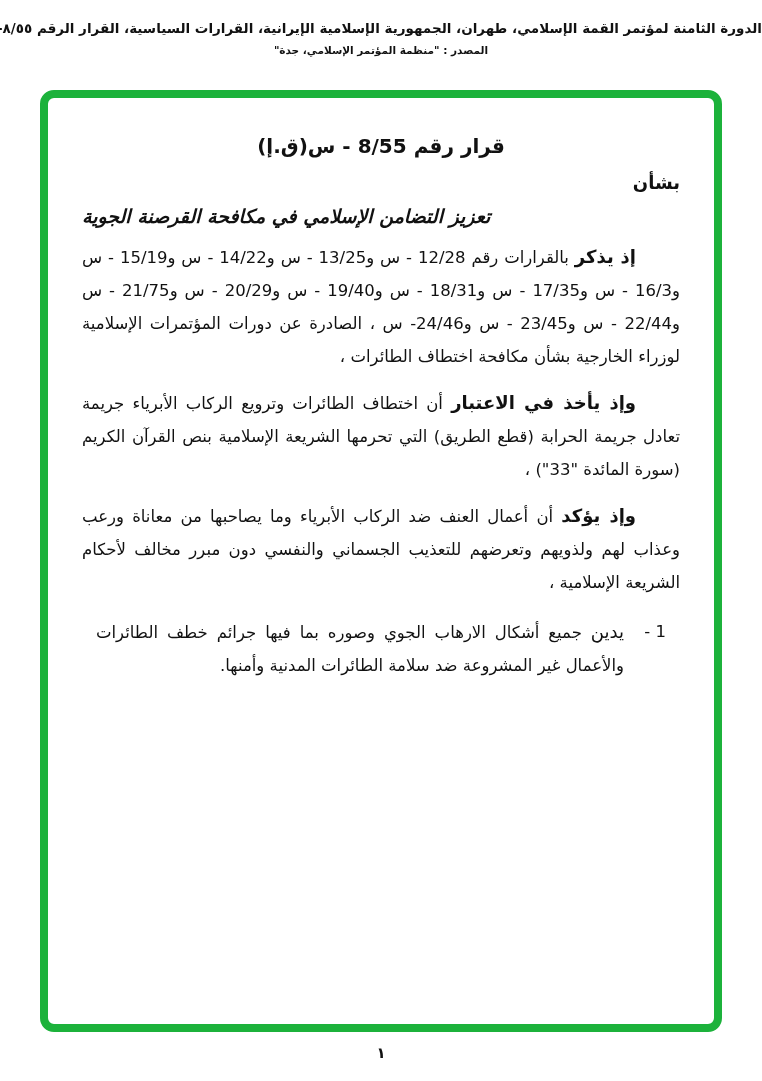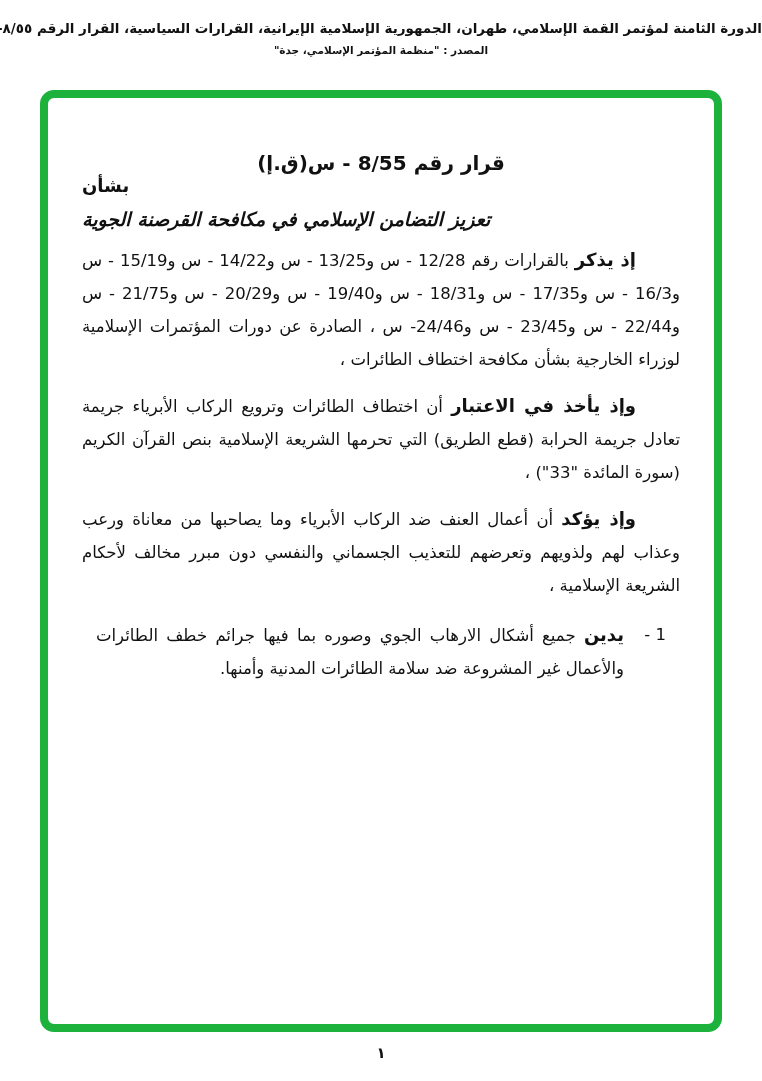--- a/index.html
+++ b/index.html
@@ -41,31 +41,32 @@
     top: 90px;
     width: 666px;
     height: 926px;
     border: 8px solid #1cb23b;
     border-radius: 14px;
     background: #ffffff;
     overflow: hidden;
   }
   .content {
     direction: rtl;
-    padding: 29px 34px 0 34px;
+    padding: 12px 34px 0 34px;
   }
 
   .title1 {
     margin-top: 24px;
     text-align: center;
     font-weight: bold;
     font-size: 20px;
   }
   .title2 {
-    text-align: left;
+    margin-top: 14px;
+    text-align: right;
     font-weight: bold;
     font-size: 18px;
   }
   .title3 {
     margin-top: 12px;
     text-align: left;
     font-weight: bold;
     font-style: italic;
     font-size: 19px;
   }
@@ -94,21 +95,21 @@
     text-align: right;
     padding-right: 14px;
     box-sizing: border-box;
   }
   .item .item-text {
     flex: 1;
     text-align: justify;
     padding-left: 14px;
   }
   .item .lead {
-    font-weight: bold;
+    font-weight: normal;
     font-size: 18px;
     letter-spacing: 0.3px;
   }
 
   .page-number {
     position: absolute;
     top: 1044px;
     left: 0;
     right: 0;
     text-align: center;

